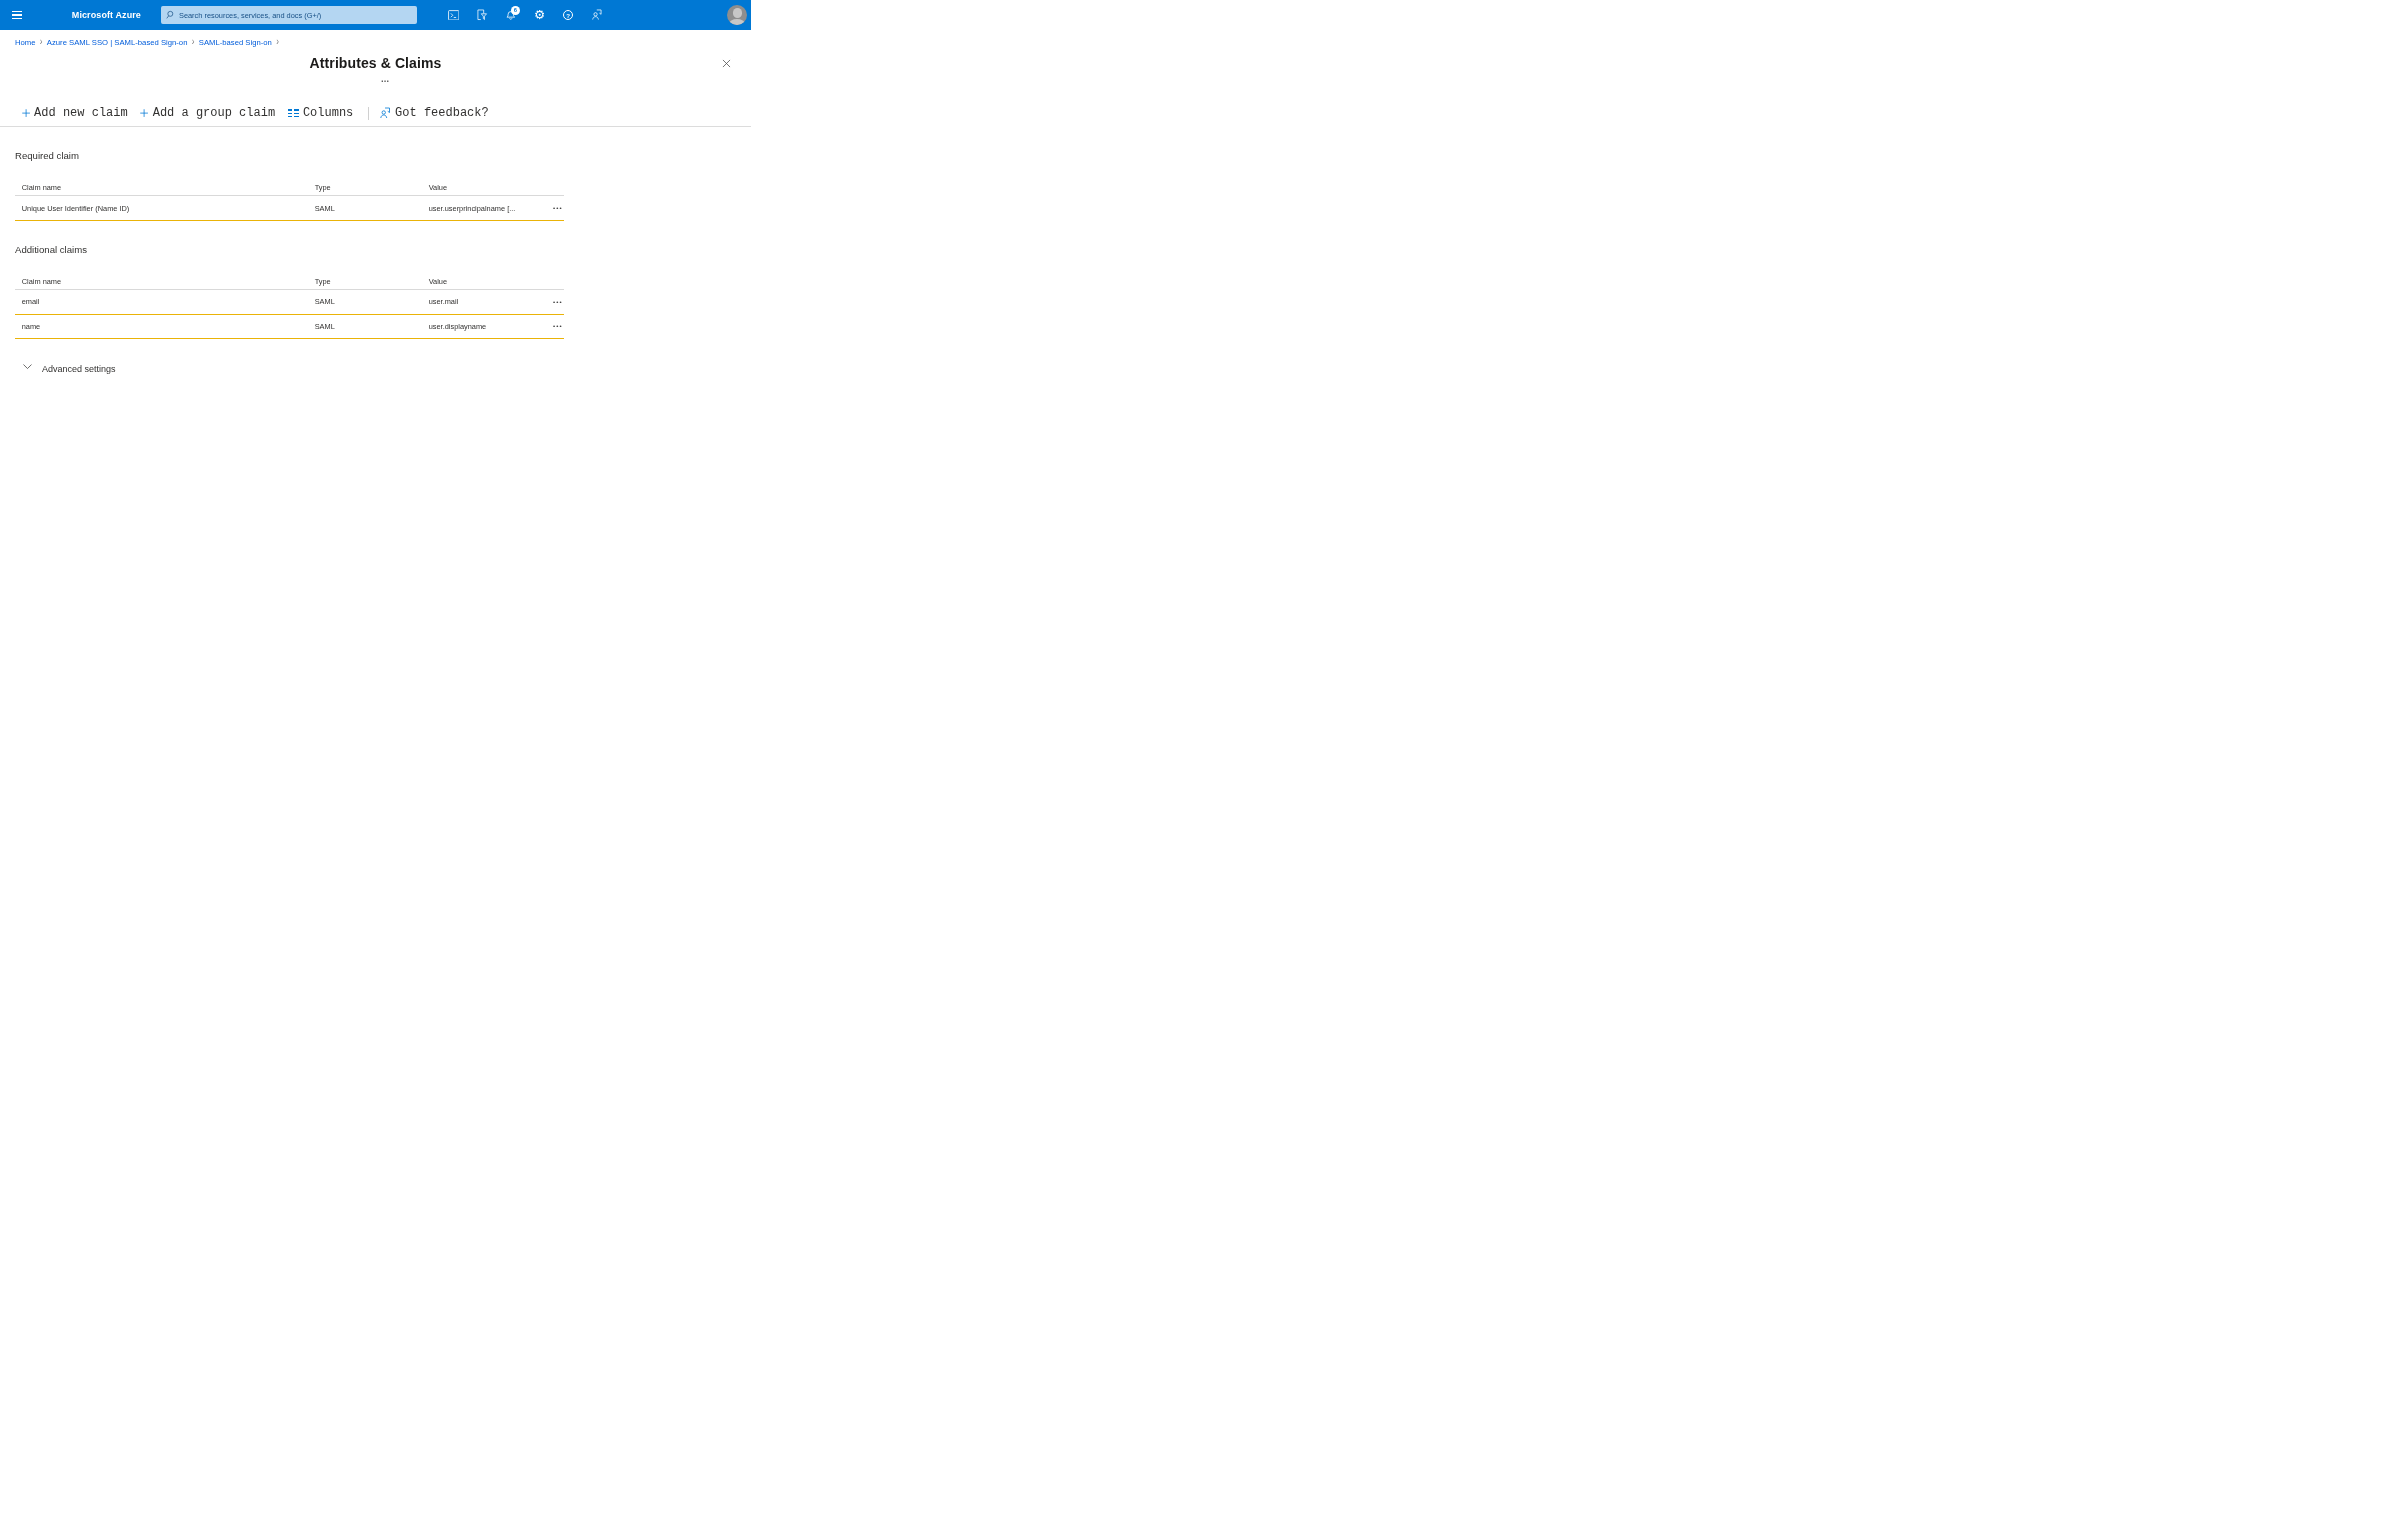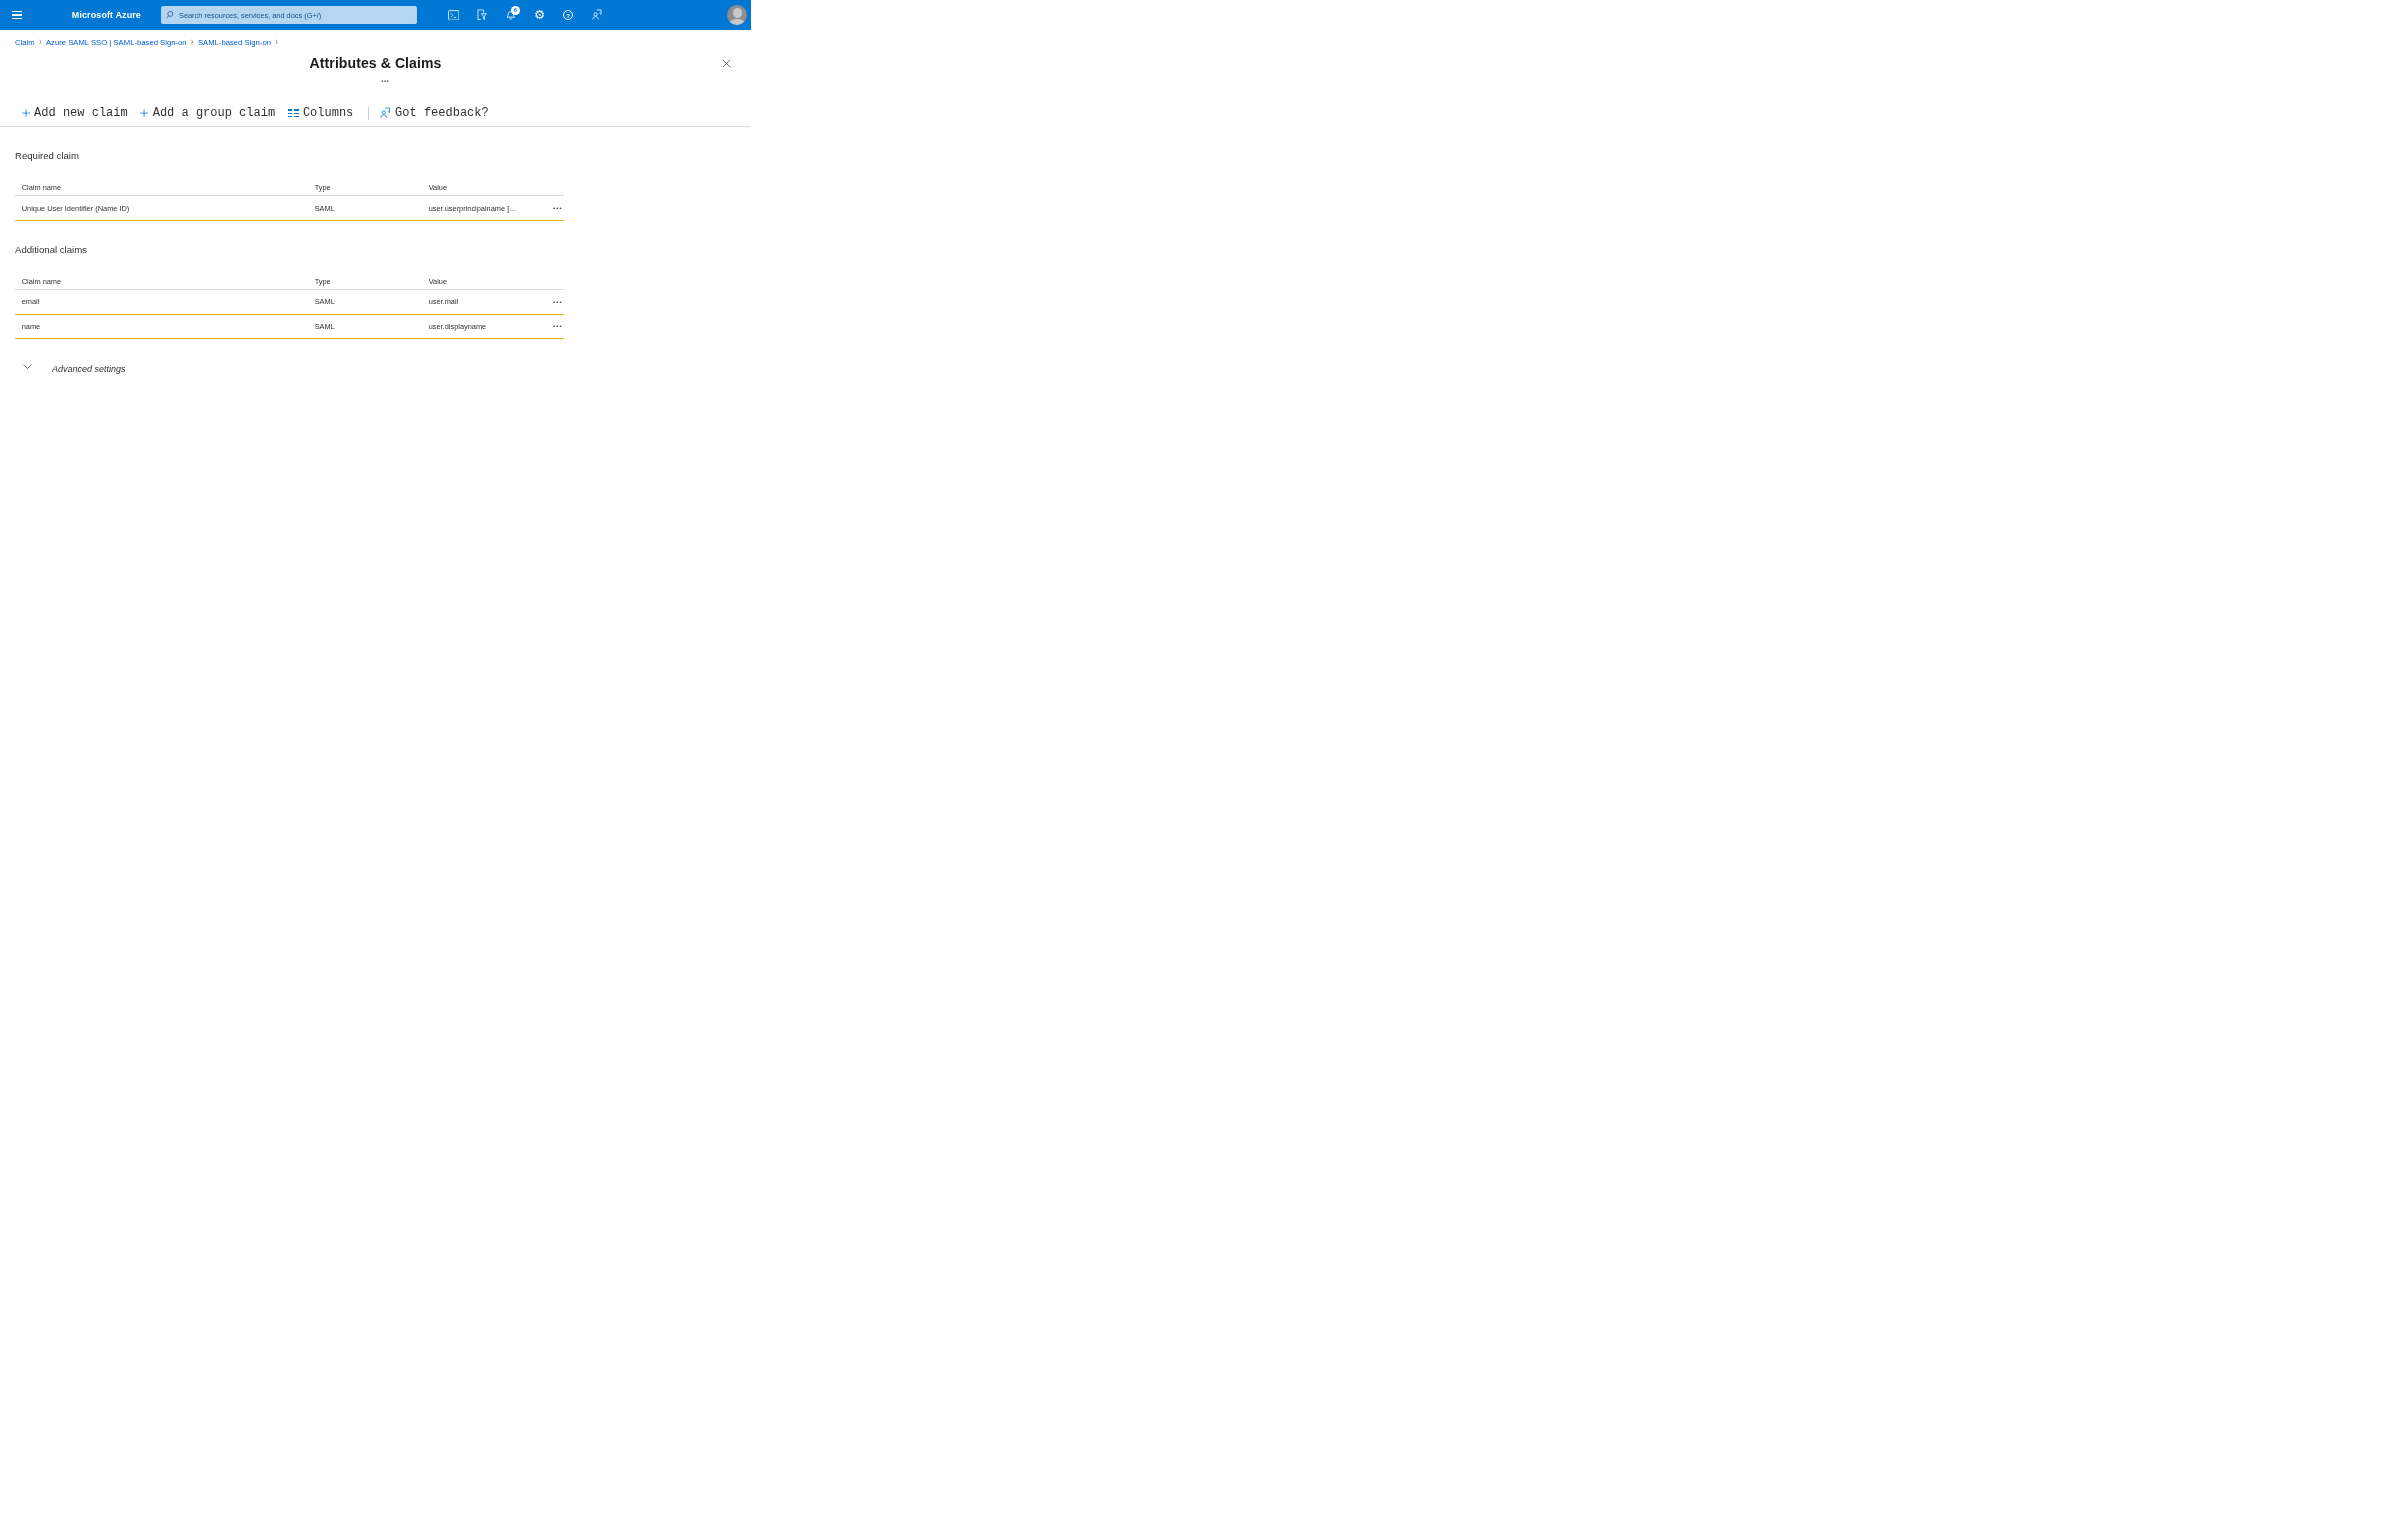--- a/index.html
+++ b/index.html
@@ -67,21 +67,21 @@
   .claims-table { width:549px; margin-left:15px; }
   .t-row { display:grid; grid-template-columns: 293px 114px 1fr 19px; align-items:center; padding-left:6.7px; }
   .t-head { height:22px; border-bottom:1px solid #d9d9d9; font-weight:400; font-size:7.4px; }
   .t-head > div { padding-top:5.8px; }
   .t-body-row { height:24.5px; border-bottom:1px solid #eab308; font-size:7.4px; }
   .cell-value { overflow:hidden; text-overflow:ellipsis; white-space:nowrap; }
   .row-menu { background:none; border:none; cursor:pointer; color:#404040; font-size:6.2px; font-weight:700; letter-spacing:1.2px; text-align:right; padding-right:1px; line-height:1; }
   .mt-sm { margin-top:13.4px; }
 
   
-  .advanced { display:flex; align-items:flex-start; gap:20px; margin: 25px 0 19px 23px; background:none; border:none; cursor:pointer; font-size:9px; color:#323130; font-family:"Liberation Sans", sans-serif;font-style:italic; }
+  .advanced { display:flex; align-items:flex-start; gap:10px; margin: 25px 0 19px 23px; background:none; border:none; cursor:pointer; font-size:9px; color:#323130; font-family:"Liberation Sans", sans-serif; }
 </style>
 </head>
 <body>
 
 <header class="topbar">
   <button class="hamburger">
     <span></span>
       <span></span>
       <span></span>
   </button>
@@ -131,21 +131,21 @@
     </button>
   </div>
 
   <div class="avatar">
     <span class="head"></span>
     <span class="body"></span>
   </div>
 </header>
 
 <nav class="breadcrumb">
-  <a>Claim</a>
+  <a>Home</a>
   <span class="crumb-sep">›</span>
   <a>Azure SAML SSO | SAML-based Sign-on</a>
   <span class="crumb-sep">›</span>
   <a>SAML-based Sign-on</a>
   <span class="crumb-sep">›</span>
 </nav>
 
 <div class="title-row">
   <h1 class="page-title">Attributes &amp; Claims</h1>
   <button class="title-more">…</button>

